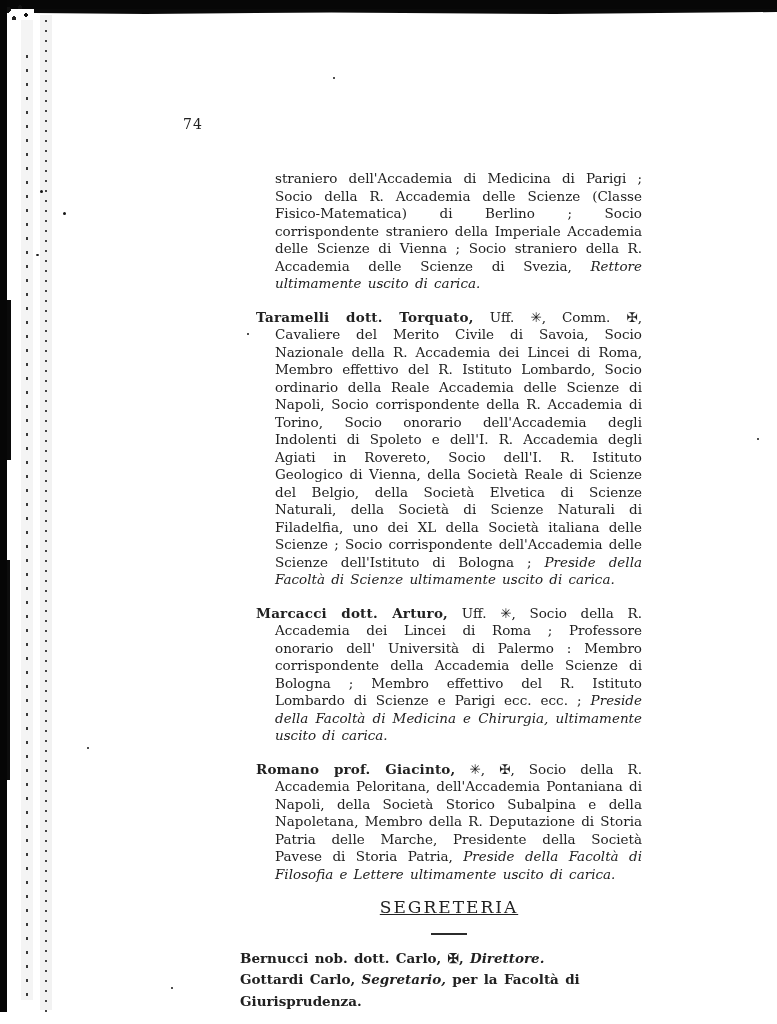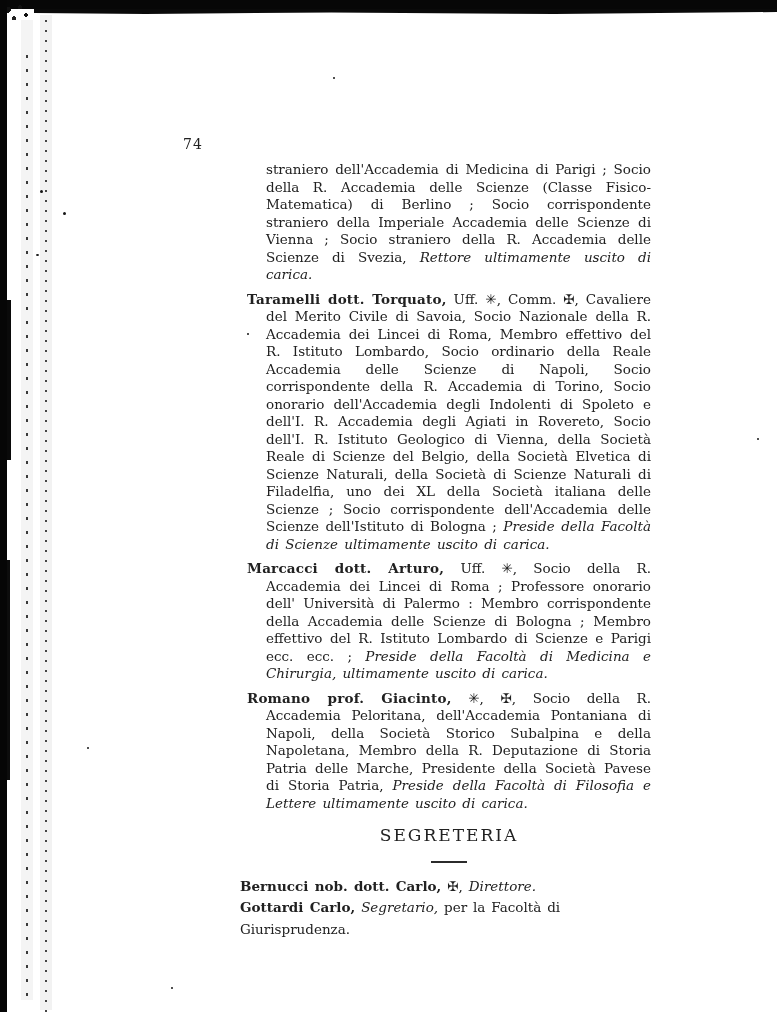--- a/index.html
+++ b/index.html
@@ -38,40 +38,40 @@
   .sp2 { left: 63px;  top: 212px; width: 3px; height: 3px; }
   .sp3 { left: 36px;  top: 254px; width: 3px; height: 2px; }
   .sp4 { left: 247px; top: 333px; width: 2px; height: 2px; }
   .sp5 { left: 333px; top: 77px;  width: 2px; height: 2px; }
   .sp6 { left: 757px; top: 438px; width: 2px; height: 2px; }
   .sp7 { left: 171px; top: 987px; width: 2px; height: 2px; }
   .sp8 { left: 87px;  top: 747px; width: 2px; height: 2px; }
 
   
   .page-number {
-    position: absolute; left: 183px; top: 136px;
+    position: absolute; left: 183px; top: 116px;
     font-size: 14px; letter-spacing: 1px;
   }
   .text-block {
     position: absolute; left: 240px; top: 154px; width: 418px;
     font-size: 13.5px; line-height: 17.5px;
   }
-  .para { margin: 7px; text-align: justify; word-spacing: 0.14em; }
+  .para { margin: 16px; text-align: justify; word-spacing: 0.14em; }
   .intro { padding-left: 19px; }
   .entry { padding-left: 19px; text-indent: -19px; }
   .para b { font-weight: bold; letter-spacing: 0.2px; }
   .para i, .sec-line i { font-style: italic; }
 
   .section-heading {
     margin: 15px 0 16px 0; text-align: center;
-    font-size: 17px; font-weight: normal; letter-spacing: 2px;
+    font-size: 17px; font-weight: normal; letter-spacing: 2px; text-decoration: underline;
   }
   .heading-rule { width: 36px; height: 2px; background: #2b2b2b; margin: 7px auto 0 auto; }
 
-  .secretary-block { margin-top: 13px; }
+  .secretary-block { margin-top: 13px; font-weight: bold; }
   .sec-line { margin: 0; line-height: 21.5px; word-spacing: 0.12em; }
 </style>
 </head>
 <body>
 
 <div class="scan-page">
 
   <div class="artifact top-bar-a"></div>
   <div class="artifact top-bar-b"></div>
   <div class="artifact corner-blob"></div>

